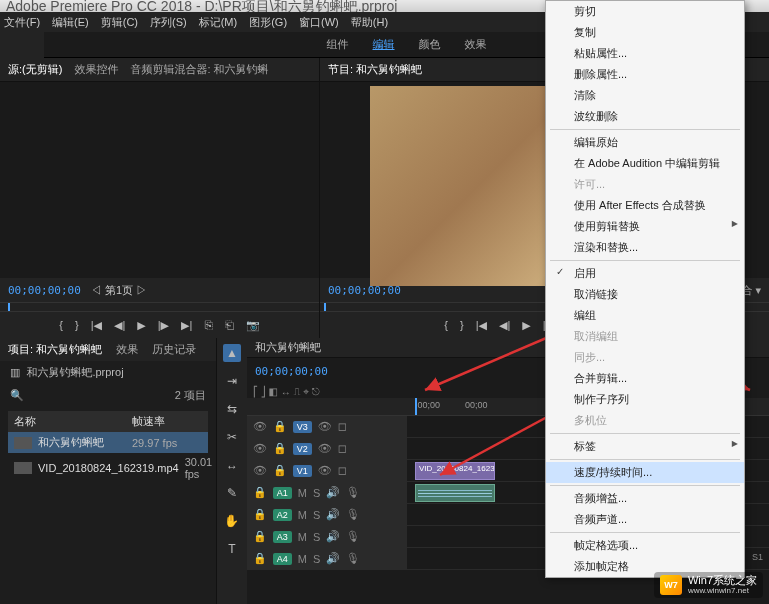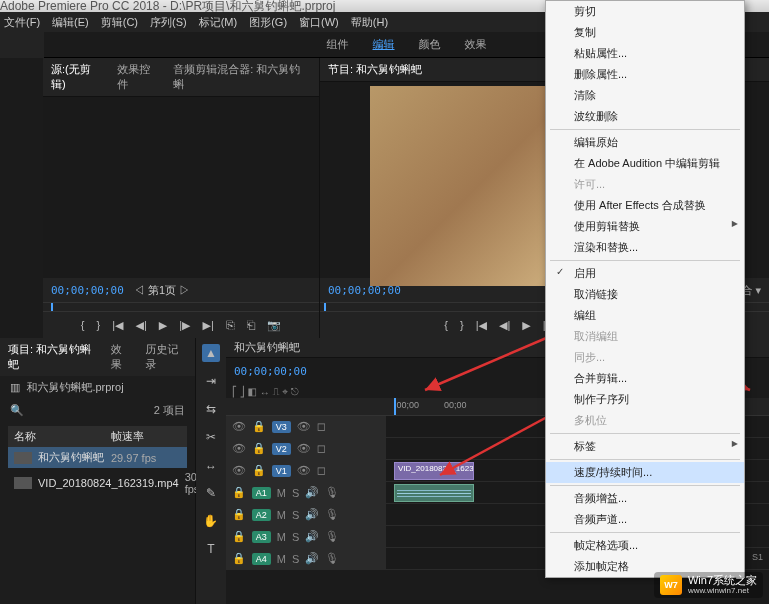--- a/index.html
+++ b/index.html
@@ -1,37 +1,37 @@
 <!DOCTYPE html>
 <html><head>
 <meta charset="utf-8">
 <style>
 * { margin: 0; padding: 0; box-sizing: border-box; font-family: "Microsoft YaHei", Arial, sans-serif; font-size: 11px; }
 body { width: 769px; height: 604px; background: #232323; color: #ccc; overflow: hidden; position: relative; }
-.titlebar { height: 12px; background: linear-gradient(#e8e8e8,#d0d0d0); color: #555; padding: 0 0; font-size: 12px; line-height: 12px; overflow: hidden; }
+.titlebar { height: 12px; background: linear-gradient(#e8e8e8,#d0d0d0); color: #555; padding: 0 6px; font-size: 14px; line-height: 12px; overflow: hidden; }
 .menubar { height: 20px; background: #232323; color: #ccc; display: flex; align-items: center; padding: 4px 4px; gap: 12px; font-size: 11px; }
 .menubar span { cursor: pointer; }
 .workspace-tabs { height: 26px; background: #1b1b1b; display: flex; align-items: center; justify-content: center; gap: 24px; font-size: 11px; color: #aaa; border-bottom: 1px solid #000; margin-left: 44px; }
 .workspace-tabs .active { color: #4aa3ff; text-decoration: underline; }
 .panels-row1 { display: flex; height: 280px; background: #1b1b1b; }
-.source-panel { width: 320px; border-right: 1px solid #111; display: flex; flex-direction: column; padding-left: 43px; }
+.source-panel { width: 320px; border-right: 1px solid #111; display: flex; flex-direction: column; }
 .program-panel { flex: 1; display: flex; flex-direction: column; }
 .panel-tabs { display: flex; gap: 12px; padding: 4px 8px; background: #232323; color: #aaa; font-size: 10px; border-bottom: 1px solid #111; }
 .panel-tabs .active { color: #fff; }
 .panel-body { flex: 1; background: #1a1a1a; position: relative; }
 .video-thumb { position: absolute; left: 50px; top: 4px; width: 320px; height: 200px; background: linear-gradient(135deg,#b89868 0%, #a07850 40%, #c8a878 70%, #907040 100%); }
 .playhead-bar { height: 24px; background: #232323; display: flex; align-items: center; padding: 0 8px; gap: 10px; font-size: 11px; }
 .tc { color: #4aa3ff; font-family: monospace; }
 .zoom { color: #aaa; margin-left: auto; }
 .mini-ruler { height: 10px; background: #222; border-top: 1px solid #333; border-bottom: 1px solid #333; position: relative; }
 .mini-ruler::after { content:""; position:absolute; left:8px; top:0; bottom:0; width:2px; background:#4aa3ff; }
 .mini-ruler.prog::after { left: 4px; }
 .transport { height: 26px; background: #232323; display: flex; align-items: center; justify-content: center; gap: 12px; color: #bbb; }
 .panels-row2 { display: flex; height: 266px; }
-.project-panel { width: 196px; background: #1d1d1d; border-right: 1px solid #111; display: flex; flex-direction: column; }
+.project-panel { width: 217px; background: #1d1d1d; border-right: 1px solid #111; display: flex; flex-direction: column; }
 .tools-col { width: 30px; background: #232323; display: flex; flex-direction: column; align-items: center; padding-top: 6px; gap: 10px; }
 .tools-col div { width: 18px; height: 18px; display: flex; align-items: center; justify-content: center; color: #bbb; font-size: 12px; }
 .tools-col .sel { background: #3a6ea5; border-radius: 2px; }
 .timeline-panel { flex: 1; background: #1b1b1b; display: flex; flex-direction: column; position: relative; }
 .timeline-header { height: 20px; display: flex; align-items: center; padding: 0 8px; color: #ccc; background: #232323; border-bottom: 1px solid #111; }
 .timeline-top { height: 26px; display: flex; align-items: center; padding: 0 8px; gap: 14px; background: #1b1b1b; }
 .tl-icons { display: flex; gap: 8px; color: #888; font-size: 10px; margin-top: 2px; padding-left: 6px; }
 .ruler { height: 18px; background: #232323; position: relative; border-bottom: 1px solid #333; }
 .ruler .ph { position: absolute; left: 168px; top: 0; bottom: 0; width: 2px; background: #4aa3ff; }
 .ruler .tick { position: absolute; top: 2px; color: #999; font-size: 9px; }

